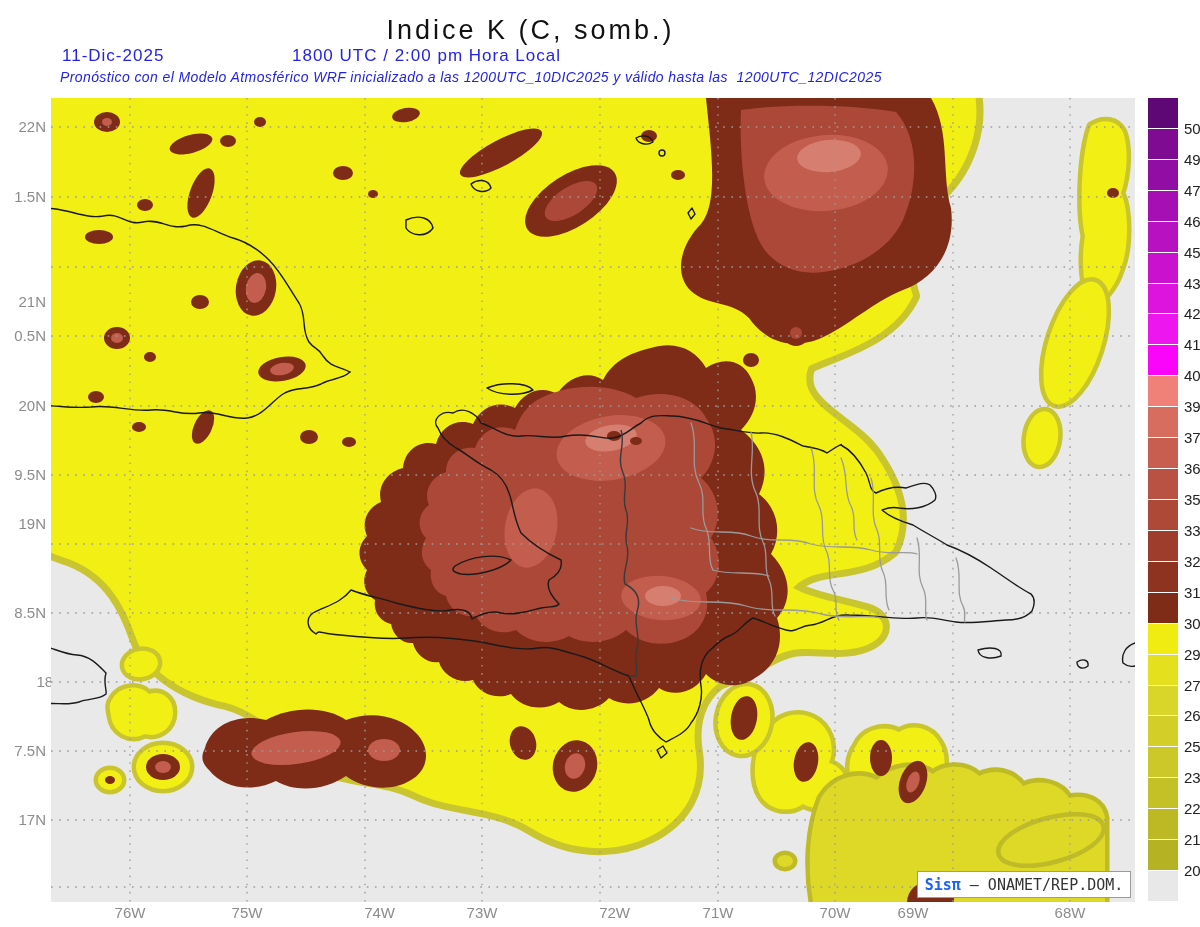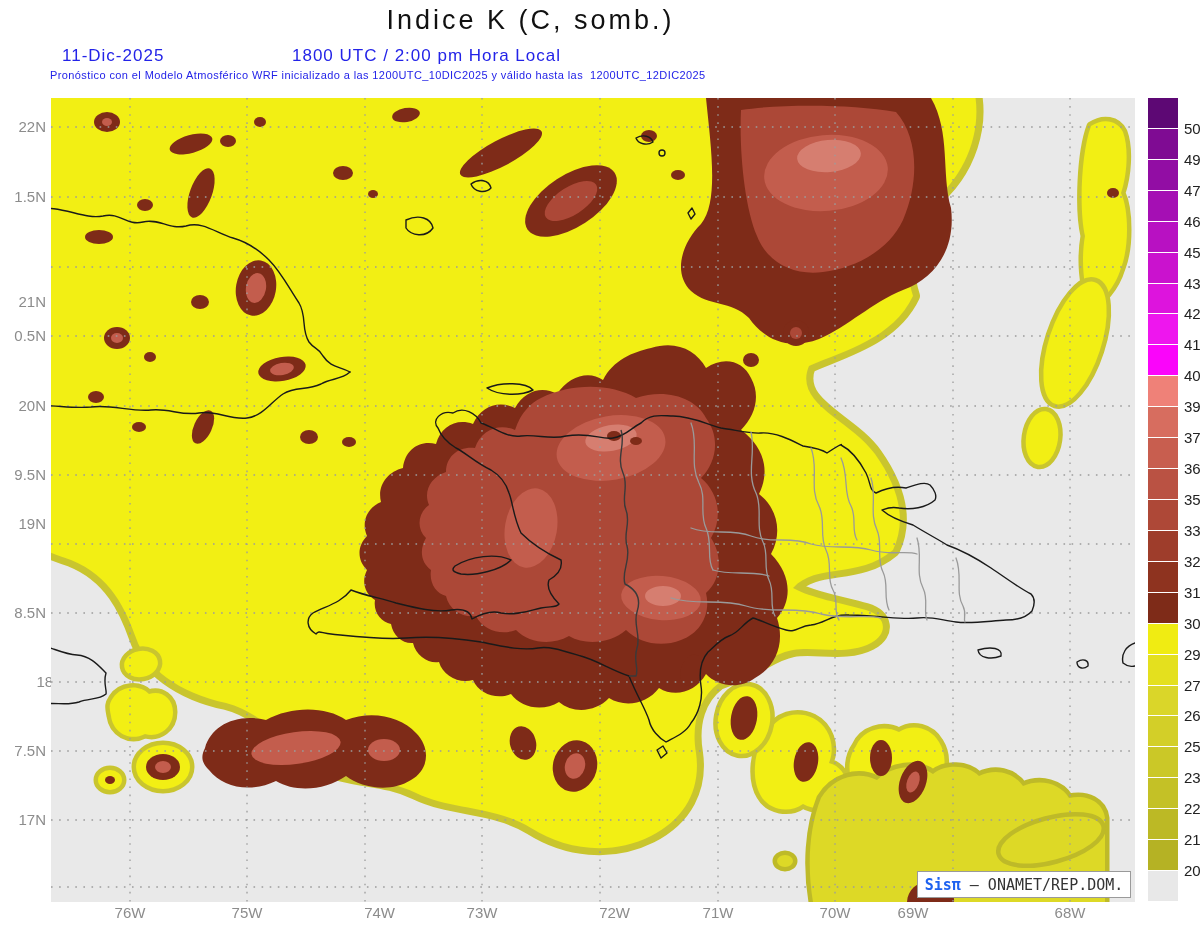--- a/index.html
+++ b/index.html
@@ -1,24 +1,24 @@
 <!DOCTYPE html>
 <html style="--map_bg: #E9E9E9; --yellow_bright: #F2EF14; --yellow_olive: #C9C52E; --yellow_dull: #DDD926; --yellow_dull_rim: #BEBA28; --red_dark: #7E2B18; --red_mid: #AC4837; --salmon: #C35D4D; --salmon_light: #D67E70; --coast: #1a1a1a; --province_gray: #9a9a9a; --grid_gray: #9c9c9c; --axis_gray: #8c8c8c; --header_blue: #2323E8; --brand_blue: #1E62F0;"><head>
 <meta charset="utf-8">
 <style>
   html,body{margin:0;padding:0;background:#ffffff;}
   body{width:1200px;height:927px;position:relative;font-family:"Liberation Sans",sans-serif;overflow:hidden;}
-  .title{position:absolute;top:5px;left:0;width:1061px;text-align:center;
+  .title{position:absolute;top:15px;left:0;width:1061px;text-align:center;
          font-size:27px;letter-spacing:3px;color:#111;font-family:"Liberation Sans",sans-serif;}
   .hdr-row2{position:absolute;top:46px;left:0;width:1200px;color:var(--header_blue);
             font-size:17px;letter-spacing:1px;}
   .hdr-date{position:absolute;left:62px;top:0;}
   .hdr-time{position:absolute;left:292px;top:0;}
-  .hdr-row3{position:absolute;top:69px;left:50px;width:1110px;color:var(--header_blue);
-            font-size:11px;letter-spacing:0.4px;white-space:pre;}
+  .hdr-row3{position:absolute;top:69px;left:60px;width:1110px;color:var(--header_blue);
+            font-size:14px;letter-spacing:0.4px;white-space:pre;font-style:italic;}
   #map-wrap{position:absolute;left:51px;top:98px;width:1084px;height:804px;background:var(--map_bg);}
   #map-wrap svg{display:block;}
   .yf{fill:var(--yellow_bright);stroke:var(--yellow_olive);stroke-width:14;paint-order:stroke;stroke-linejoin:round;}
   .yf2{fill:var(--yellow_bright);stroke:var(--yellow_olive);stroke-width:9;paint-order:stroke;stroke-linejoin:round;}
   .yd{fill:var(--yellow_dull);stroke:var(--yellow_dull_rim);stroke-width:9;paint-order:stroke;stroke-linejoin:round;}
   .rd{fill:var(--red_dark);stroke:none;}
   .rm{fill:var(--red_mid);stroke:none;}
   .rs{fill:var(--salmon);stroke:none;}
   .rl{fill:var(--salmon_light);stroke:none;}
   .grid{stroke:var(--grid_gray);stroke-width:1.3;stroke-dasharray:1.6 6.5;fill:none;}

